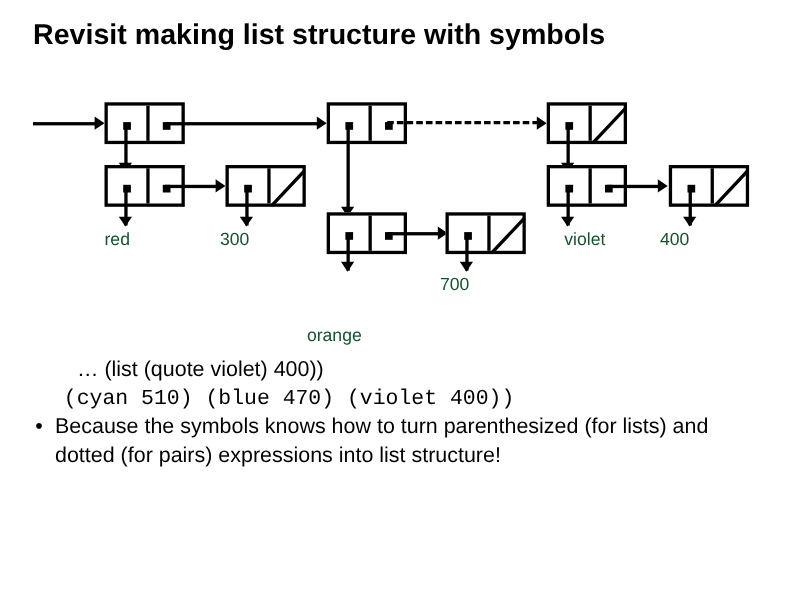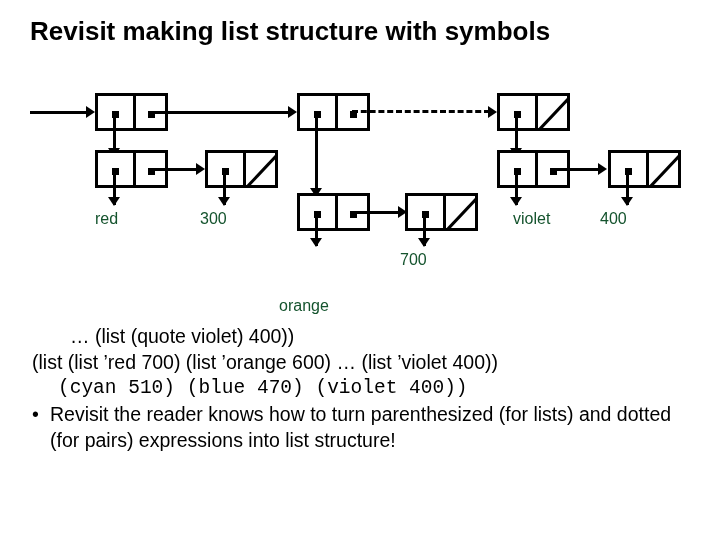--- a/index.html
+++ b/index.html
@@ -173,22 +173,21 @@
     <div class="dlabel" style="left:95px;top:208px;">red</div>
     <div class="dlabel" style="left:200px;top:208px;">300</div>
     <div class="dlabel" style="left:279px;top:256px;margin-top:39px;">orange</div>
     <div class="dlabel" style="left:400px;top:249px;">700</div>
     <div class="dlabel" style="left:513px;top:208px;">violet</div>
     <div class="dlabel" style="left:600px;top:208px;text-align:center;">400</div>
   </div>
 
   <div class="body">
     <div class="tline indent1">… (list (quote violet) 400))</div>
-    <div class="tline">(list (list ’red 700) (list ’orange 600) … (list ’violet 400))</div>
     <div class="tline indent2">(cyan 510) (blue 470) (violet 400))</div>
 
     <div class="bullet">
       <span class="bdot">•</span>
-      <span class="btxt"><span>Revisit the reader </span><span class="ital">knows</span><span> how to turn parenthesized (for lists) and dotted (for pairs) expressions into list structure!</span></span>
+      <span class="btxt"><span>Because the symbols </span><span class="ital">knows</span><span> how to turn parenthesized (for lists) and dotted (for pairs) expressions into list structure!</span></span>
     </div>
   </div>
 
 </div>
 
 </body></html>

